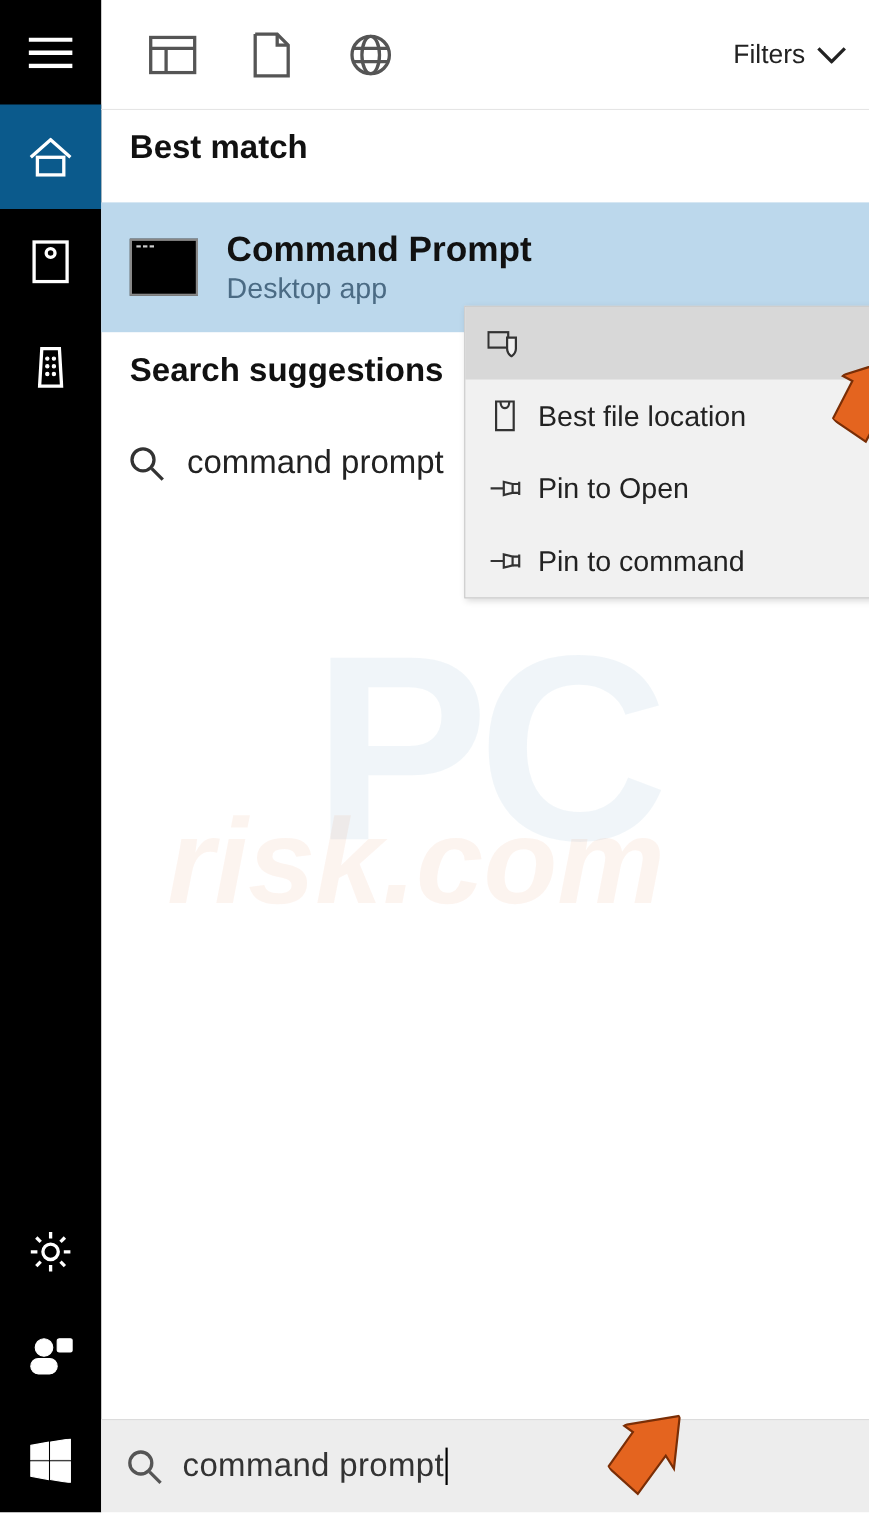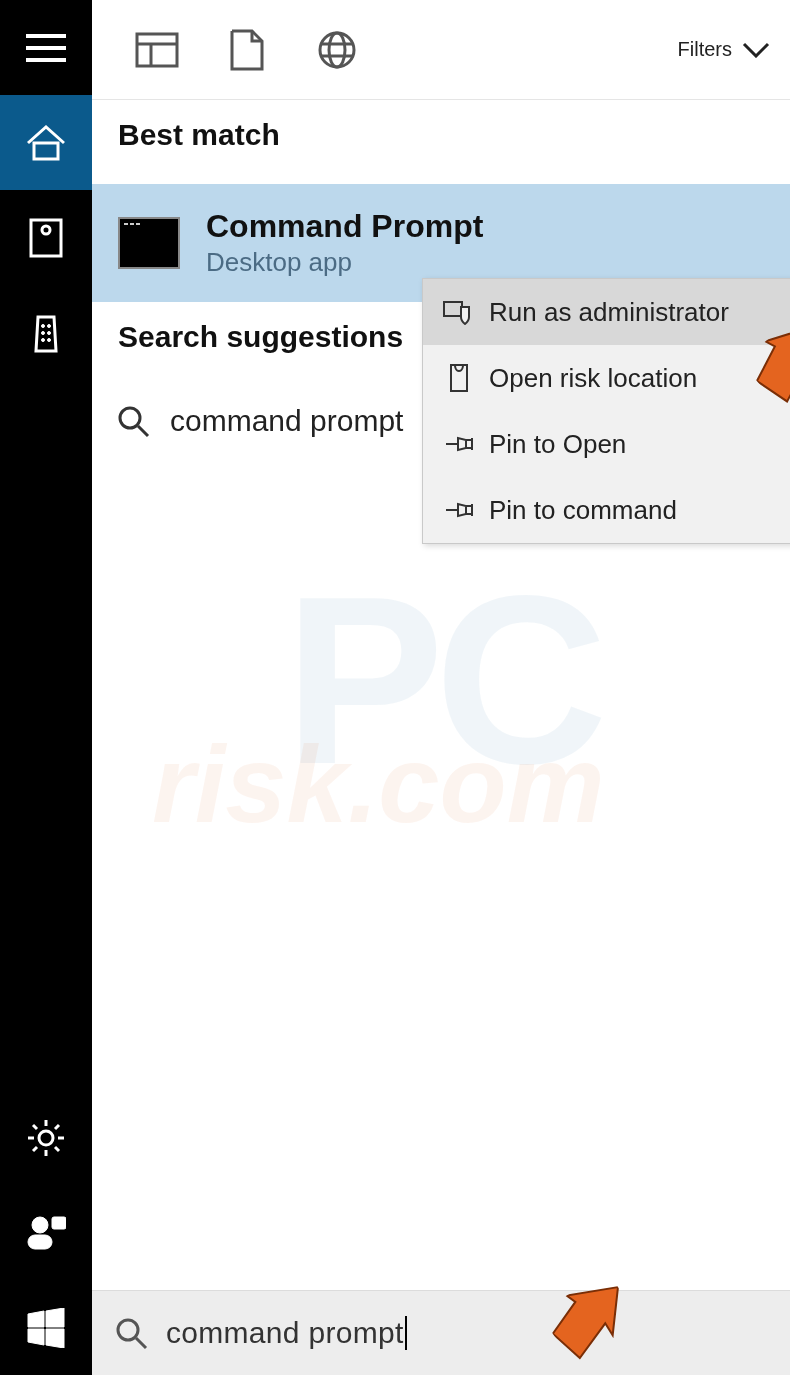--- a/index.html
+++ b/index.html
@@ -14,21 +14,21 @@
   .side-item svg { stroke: #fff; }
 
   
   .main { flex: 1 1 auto; display: flex; flex-direction: column; position: relative; }
 
   
   .toprow { height: 100px; display: flex; align-items: center; padding: 0 20px 0 30px; border-bottom: 1px solid #e5e5e5; }
   .top-icon { width: 70px; display:flex; justify-content:center; align-items:center; color:#555; }
   .top-icon + .top-icon { margin-left: 20px; }
   .top-spacer { flex: 1 1 auto; }
-  .filters { display:flex; align-items:center; font-size: 20px; color:#222; gap:10px; cursor:pointer; }
+  .filters { display:flex; align-items:center; font-size: 24px; color:#222; gap:10px; cursor:pointer; }
 
   
   .section-heading { font-size: 30px; font-weight: 700; color:#111; padding: 18px 0 32px 26px; }
 
   
   .result { background: #bcd8ec; display:flex; align-items:center; padding: 16px 0 16px 26px; height: 118px; }
   .result-thumb { width:62px; height:52px; background:#000; border:2px solid #888; position:relative; }
   .result-thumb::after { content:""; position:absolute; top:4px; left:4px; width:4px; height:2px; background:#ccc; box-shadow: 6px 0 #ccc, 12px 0 #ccc; }
   .result-text { margin-left: 26px; }
   .result-title { font-size: 32px; font-weight:700; color:#111; }
@@ -212,30 +212,29 @@
     </div>
 
     <div class="ctxmenu">
       <div class="ctxitem hover">
         <span class="cicon">
           <svg width="32" height="26" viewBox="0 0 32 26" fill="none">
               <rect x="1" y="3" width="18" height="14" stroke="#333" stroke-width="2"></rect>
               <path d="M18 8 L26 8 L26 18 C26 22 22 25 22 25 C22 25 18 22 18 18 Z" stroke="#333" stroke-width="2" fill="#f1f1f1"></path>
             </svg>
         </span>
-        <span>Run as administrator</span>
       </div>
       <div class="ctxitem">
         <span class="cicon">
           <svg width="28" height="30" viewBox="0 0 28 30" fill="none">
               <path d="M6 2 L22 2 L22 28 L6 28 Z" stroke="#333" stroke-width="2"></path>
               <path d="M10 2 C10 2 10 8 14 8 C18 8 18 2 18 2" stroke="#333" stroke-width="2" fill="none"></path>
             </svg>
         </span>
-        <span>Open risk location</span>
+        <span>Best file location</span>
       </div>
       <div class="ctxitem">
         <span class="cicon">
           <svg width="30" height="24" viewBox="0 0 30 24" fill="none">
               <line x1="2" y1="12" x2="14" y2="12" stroke="#333" stroke-width="2"></line>
               <polygon points="14,6 14,18 22,16 22,8" stroke="#333" stroke-width="2" fill="none"></polygon>
               <line x1="22" y1="8" x2="28" y2="8" stroke="#333" stroke-width="2"></line>
               <line x1="22" y1="16" x2="28" y2="16" stroke="#333" stroke-width="2"></line>
               <line x1="28" y1="6" x2="28" y2="18" stroke="#333" stroke-width="2"></line>
             </svg>

